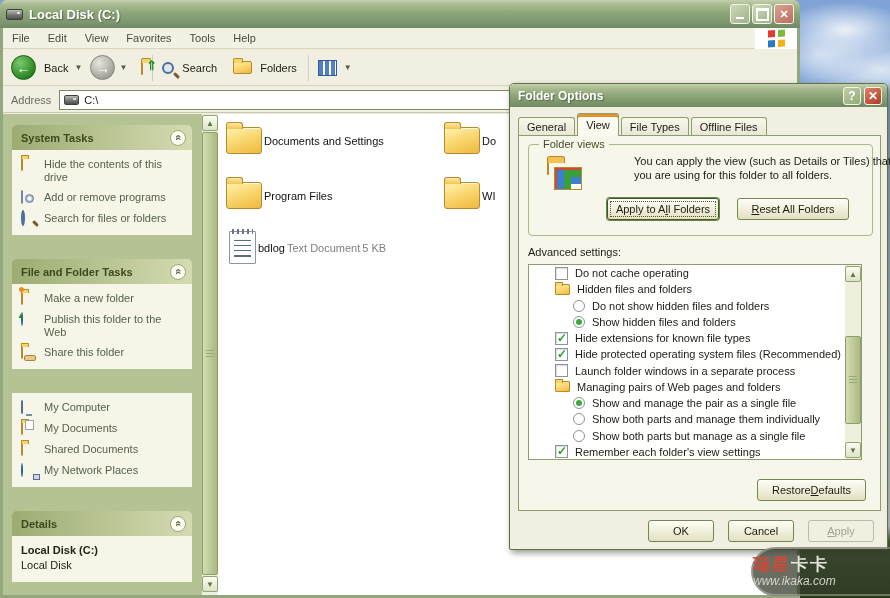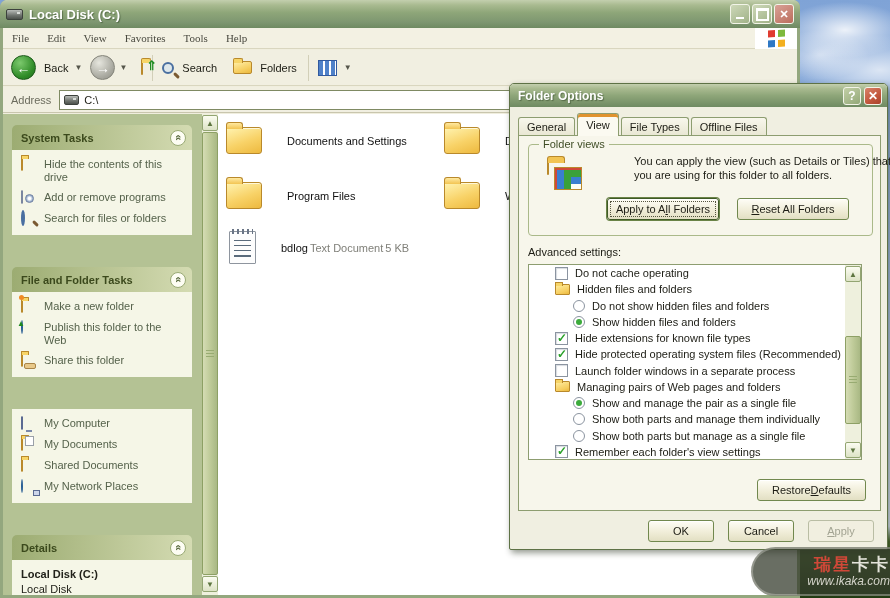--- a/index.html
+++ b/index.html
@@ -38,21 +38,21 @@
   .cap.close{background:linear-gradient(145deg,#d9a297,#bb6d5c);}
   .cap.min::after{content:"";width:8px;height:2px;background:#fff;margin-top:8px;}
   .cap.max::after{content:"";width:9px;height:8px;border:2px solid #fff;border-top-width:3px;}
   .cap.close::after{content:"\2715";}
   .disk-icon{width:17px;height:11px;border-radius:2px;background:linear-gradient(#b8bcb8,#6f746f 60%,#4c514c);
     border:1px solid #3c413c;position:relative;}
   .disk-icon::after{content:"";position:absolute;right:2px;top:2px;width:3px;height:2px;background:#d8dcd8;}
 
   .menubar{position:absolute;left:0;top:28px;width:794px;height:21px;background:#f3f1e3;border-bottom:1px solid #d9d6bf;
     display:flex;align-items:center;color:#4a4a40;}
-  .menu-item{padding:0 9px;height:100%;display:flex;align-items:center;font-family:Liberation Serif, serif;}
+  .menu-item{padding:0 9px;height:100%;display:flex;align-items:center;}
   .logo-block{margin-left:auto;width:42px;height:21px;background:#fff;display:flex;align-items:center;justify-content:center;}
   .winflag{position:relative;width:17px;height:17px;transform:skewY(-4deg);}
   .winflag span{position:absolute;width:7px;height:7px;}
   .winflag .r{left:0;top:0;background:#e03c31;} .winflag .g{right:0;top:0;background:#7eb93c;}
   .winflag .b{left:0;bottom:0;background:#2f78c4;} .winflag .y{right:0;bottom:0;background:#f3b01f;}
 
   .toolbar{position:absolute;left:0;top:50px;width:794px;height:36px;background:#f1efe1;border-bottom:1px solid #d9d6bf;
     display:flex;align-items:center;gap:4px;padding:0 8px;}
   .nav-circle{width:25px;height:25px;border-radius:50%;color:#fff;font-size:14px;font-weight:bold;
     display:flex;align-items:center;justify-content:center;}
@@ -75,21 +75,21 @@
   .addressbar{position:absolute;left:0;top:87px;width:794px;height:26px;background:#f1efe1;border-bottom:1px solid #c9c6ae;
     display:flex;align-items:center;padding:0 8px;gap:8px;}
   .addr-label{color:#6b6b5d;}
   .addr-field{flex:1;height:20px;background:#fff;border:1px solid #7f8a63;display:flex;align-items:center;gap:5px;padding:0 4px;}
 
   .content{position:absolute;left:0;top:114px;width:794px;height:481px;background:#fff;}
 
   
   .taskpane{position:absolute;left:0;top:0;width:199px;height:481px;background:var(--sidebar-bg);
     padding:11px 10px 0 9px;overflow:hidden;}
-  .tp-section{margin-bottom:32px;}
+  .tp-section{margin-bottom:24px;}
   .tp-header{height:25px;border-radius:5px 5px 0 0;display:flex;align-items:center;padding:0 6px 0 9px;
     background:linear-gradient(90deg,var(--section-header-left),var(--section-header-right));}
   .tp-title{font-weight:bold;color:var(--section-title);font-size:11px;}
   .chev-circle{margin-left:auto;width:16px;height:16px;border-radius:50%;background:#fdfdf3;border:1px solid #9aab76;
     display:flex;align-items:center;justify-content:center;color:#57683c;font-weight:bold;}
   .chev-circle::after{content:"\00AB";display:block;transform:rotate(90deg);font-size:11px;line-height:1;}
   .tp-body{background:var(--section-body);padding:8px 6px 9px 9px;}
   .tp-item{display:flex;gap:7px;margin-bottom:7px;color:var(--task-link);line-height:13px;cursor:pointer;}
   .tp-item:last-child{margin-bottom:0;}
   .tp-ico{flex:0 0 16px;height:14px;position:relative;margin-top:0;}
@@ -121,21 +121,21 @@
   .scrollbar-v{position:absolute;background:#eef0dd;}
   .sb-btn{position:absolute;left:0;width:100%;height:16px;background:linear-gradient(#fbfcf1,#dde3c6);
     border:1px solid #93a572;border-radius:2px;color:#5d7540;display:flex;align-items:center;justify-content:center;font-size:8px;}
   .sb-thumb{position:absolute;left:0;width:100%;background:linear-gradient(90deg,#d5dcb4,var(--scroll-thumb) 50%,#a9b884);
     border:1px solid #8da065;border-radius:2px;}
   .sb-grip{position:absolute;left:50%;top:50%;width:8px;height:8px;transform:translate(-50%,-50%);
     background:repeating-linear-gradient(#98ab72 0 1px,transparent 1px 3px);}
 
   
   .files{position:absolute;left:215px;top:0;width:579px;height:481px;background:#fff;}
-  .tile{position:absolute;display:flex;align-items:center;gap:25px;cursor:pointer;}
+  .tile{position:absolute;display:flex;align-items:center;gap:2px;cursor:pointer;}
   .tile-folder{position:relative;width:36px;height:27px;background:linear-gradient(160deg,#fff3b0,#f8d267 55%,#edb93f);
     border:1px solid #b9892b;border-radius:2px 3px 3px 3px;box-shadow:inset 0 1px 0 #fff8d8;}
   .tile-folder::before{content:"";position:absolute;top:-6px;left:-1px;width:15px;height:6px;
     background:linear-gradient(#ffe9a0,#f2c452);border:1px solid #b9892b;border-bottom:none;border-radius:3px 3px 0 0;}
   .tile-name{color:#111;}
   .tile-meta{color:#7f7f78;}
   .doc-icon{position:relative;width:27px;height:33px;background:#fdfdfd;border:1px solid #8e959e;border-radius:1px;}
   .doc-icon::before{content:"";position:absolute;left:2px;right:2px;top:-3px;height:5px;
     background:repeating-linear-gradient(90deg,#6a7586 0 2px,transparent 2px 5px);}
   .doc-icon::after{content:"";position:absolute;left:4px;right:4px;top:8px;height:20px;
@@ -193,21 +193,21 @@
     border:1px solid #b9892b;border-radius:1px;}
   .mini-folder::before{content:"";position:absolute;top:-3px;left:-1px;width:6px;height:3px;background:#f7d568;
     border:1px solid #b9892b;border-bottom:none;}
   .adv-text{white-space:nowrap;}
 
   .bottom-btns{position:absolute;left:0;top:436px;width:100%;height:22px;}
 
   
   .watermark{position:absolute;right:0;bottom:2px;width:139px;height:49px;background:rgba(52,60,44,.74);
     border:2px solid rgba(230,230,220,.35);border-right:none;border-radius:26px 0 0 26px;
-    display:flex;flex-direction:column;align-items:flex-end;justify-content:center;z-index:50;}
+    display:flex;flex-direction:column;align-items:flex-start;justify-content:center;z-index:50;}
   .wm-brand{font-weight:bold;font-size:17px;letter-spacing:2px;line-height:18px;}
   .wm-red{color:var(--watermark-red);} .wm-white{color:#e3e3da;}
   .wm-url{font-size:12px;color:#d4d4ca;font-style:italic;}
 </style>
 </head>
 <body>
 
 <div id="stage">
   <div id="desktop"></div>
 

